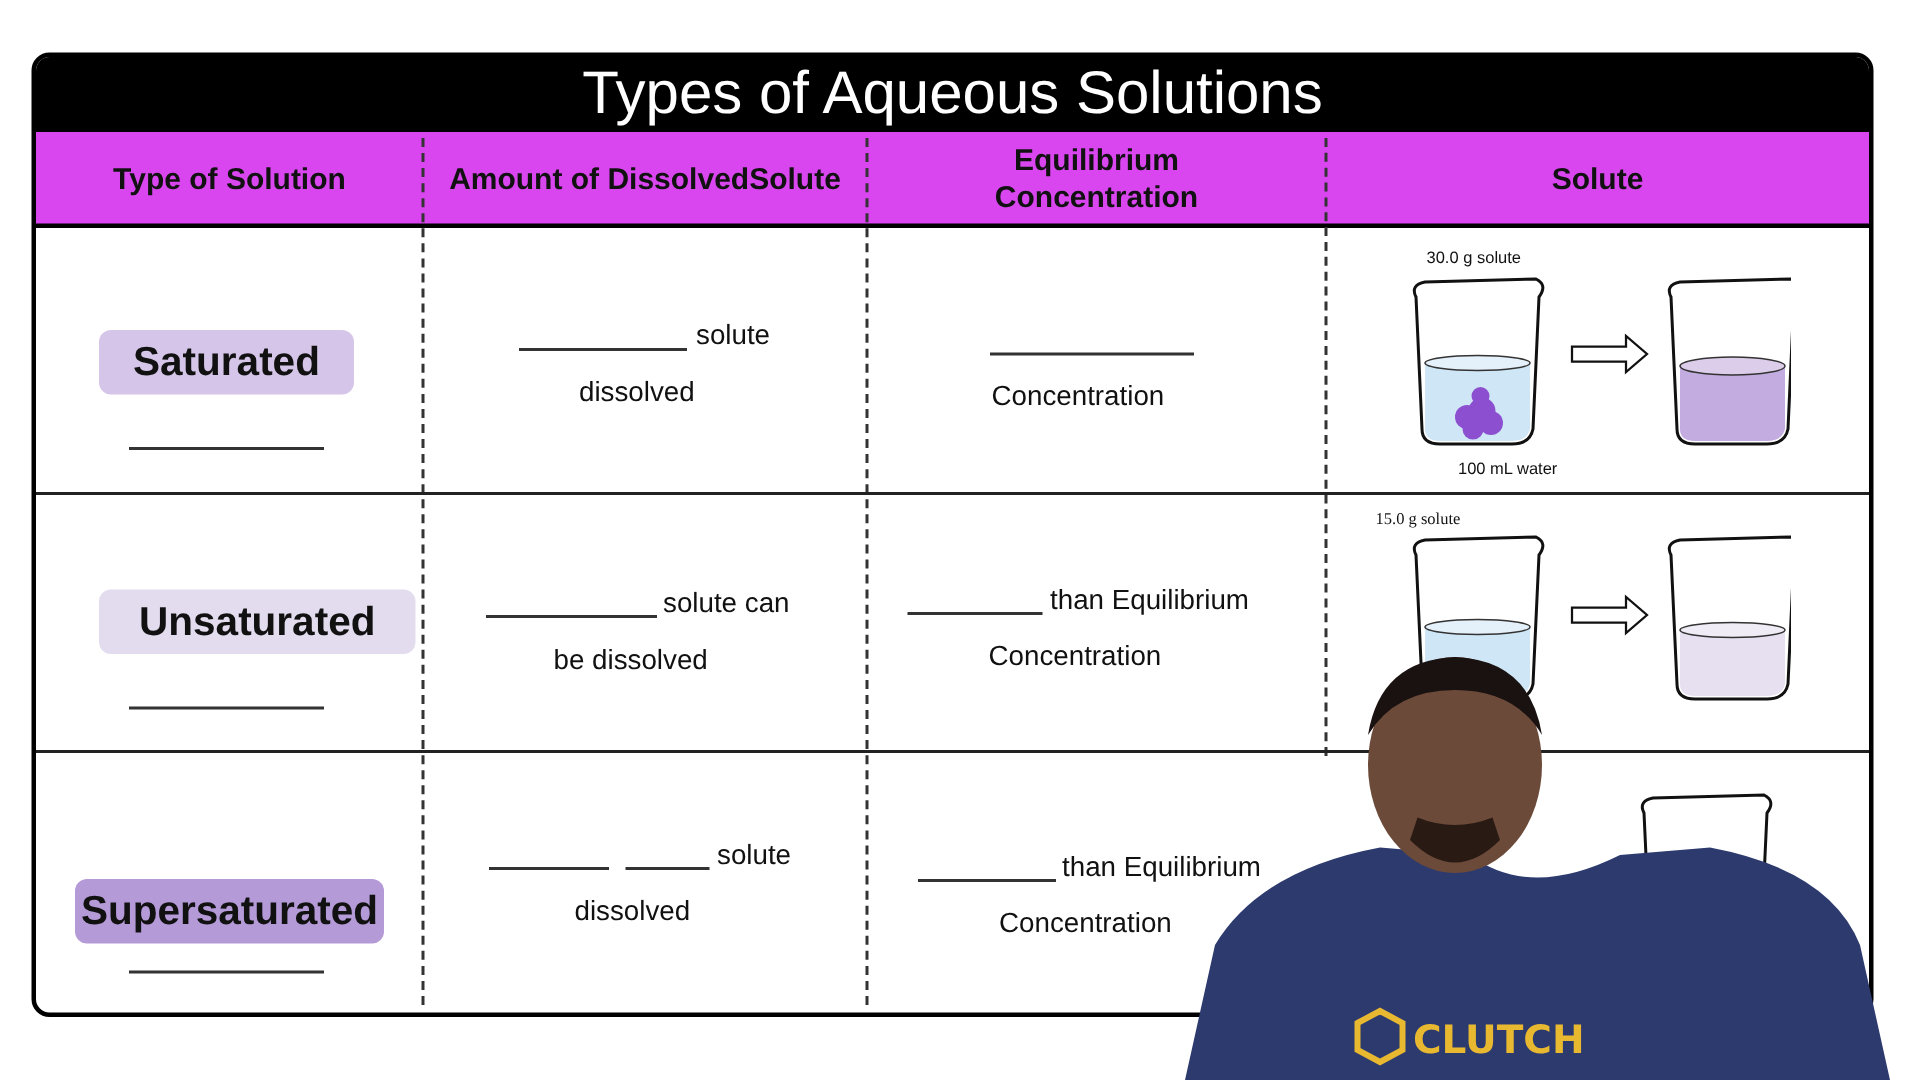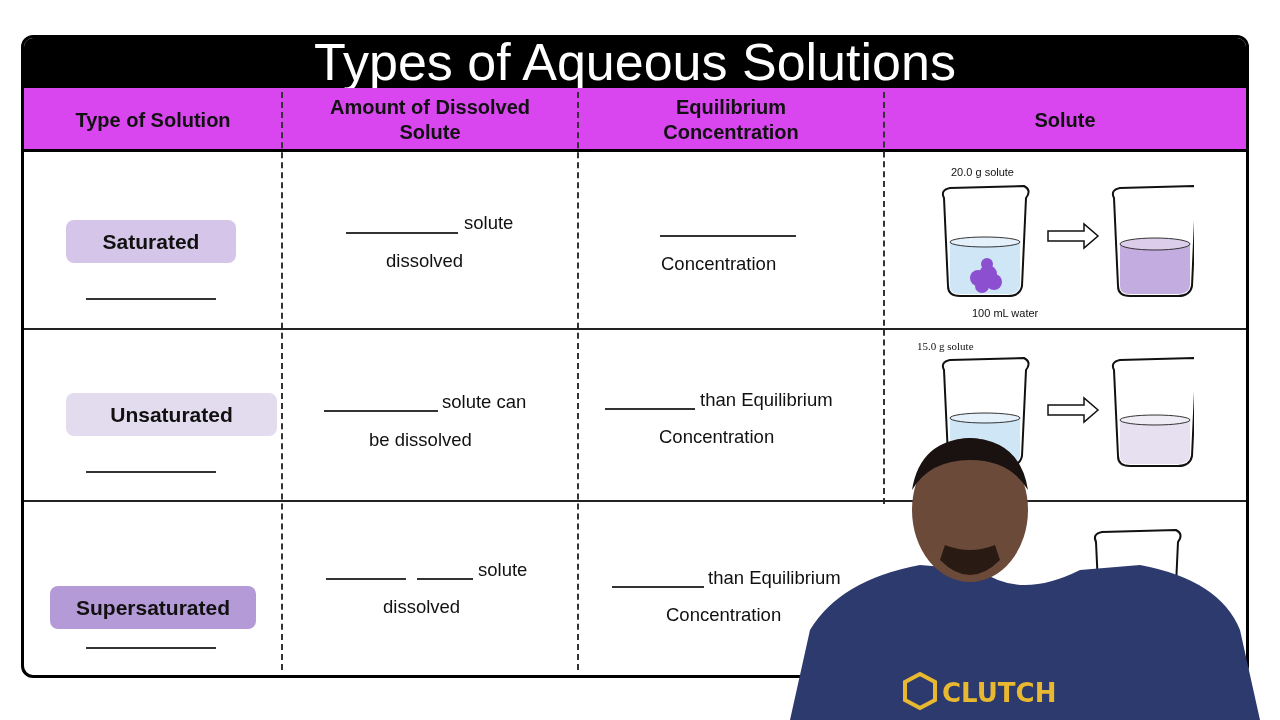--- a/index.html
+++ b/index.html
@@ -6,54 +6,54 @@
   html, body { width: 1280px; height: 720px; background: #ffffff; overflow: hidden; }
   body { position: relative; font-family: "Liberation Sans", sans-serif; color: #111; }
 
   .frame {
     position: absolute; left: 21px; top: 35px; width: 1228px; height: 643px;
     border: 3px solid #000; border-radius: 12px; background: #fff; overflow: hidden;
   }
   .title-bar {
     position: absolute; left: 0; top: 0; width: 100%; height: 50px;
     background: #000; color: #fff; text-align: center;
-    font-size: 52px; line-height: 48px;
+    font-size: 40px; line-height: 48px;
   }
   .header-row {
     position: absolute; left: 0; top: 50px; width: 100%; height: 64px;
     background: #d946ef; border-bottom: 3px solid #000;
   }
   .hcell {
     position: absolute; top: 0; height: 64px; display: flex; align-items: center; justify-content: center;
     text-align: center; font-weight: bold; font-size: 20px; line-height: 25px; color: #111;
   }
   .vdash {
     position: absolute; width: 0; border-left: 2px dashed #333;
   }
   .hrow-line { position: absolute; left: 0; width: 100%; height: 2px; background: #222; }
 
   .pill {
     position: absolute; display: flex; align-items: center; justify-content: center;
-    font-weight: bold; font-size: 21px; border-radius: 8px; color: #111;
+    font-weight: bold; font-size: 27px; border-radius: 8px; color: #111;
   }
   .blank { position: absolute; height: 2px; background: #333; }
   .txt { position: absolute; font-size: 18.5px; color: #111; white-space: nowrap; }
   .small { position: absolute; font-size: 11px; color: #111; white-space: nowrap; }
 
   .person { position: absolute; left: 780px; top: 430px; width: 500px; height: 290px; pointer-events: none; }
 </style>
 </head>
 <body>
 
 <div class="frame">
   <div class="title-bar">Types of Aqueous Solutions</div>
 
   <div class="header-row">
     <div class="hcell" style="left:0;width:258px;">Type of Solution</div>
-    <div class="hcell" style="left:258px;width:296px;flex-direction:column;">
+    <div class="hcell" style="left:258px;width:296px;flex-direction:row;">
       <span>Amount of Dissolved</span>
       <span>Solute</span>
     </div>
     <div class="hcell" style="left:554px;width:306px;flex-direction:column;">
       <span>Equilibrium</span>
       <span>Concentration</span>
     </div>
     <div class="hcell" style="left:860px;width:362px;">Solute</div>
   </div>
 
@@ -67,21 +67,21 @@
   <div class="pill" style="left:42px;top:182px;width:170px;height:43px;background:#d5c5e8;">Saturated</div>
   <div class="blank" style="left:62px;top:260px;width:130px;"></div>
 
   <div class="blank" style="left:322px;top:194px;width:112px;"></div>
   <div class="txt" style="left:440px;top:174px;">solute</div>
   <div class="txt" style="left:362px;top:212px;">dissolved</div>
 
   <div class="blank" style="left:636px;top:197px;width:136px;"></div>
   <div class="txt" style="left:637px;top:215px;">Concentration</div>
 
-  <div class="small" style="left:927px;top:128px;">20.0 g solute</div>
+  <div class="small" style="left:927px;top:128px;">30.0 g solute</div>
   <div class="small" style="left:924px;top:269px;margin-left:24px;">100 mL water</div>
   <svg style="position:absolute;left:910px;top:140px;" width="260" height="130" viewBox="0 0 260 130">
 
     <path d="M10 20 Q6 12 16 10 L90 8 Q98 12 92 20 L88 108 Q86 118 74 118 L26 118 Q14 118 14 108 Z" fill="#fff" stroke="#111" stroke-width="2"></path>
     <path d="M16 64 L86 64 L86 108 Q84 116 74 116 L26 116 Q16 116 16 108 Z" fill="#cfe6f7"></path>
     <ellipse cx="51" cy="64" rx="35" ry="5" fill="#e4f1fb" stroke="#333" stroke-width="1"></ellipse>
     <circle cx="44" cy="100" r="8" fill="#8c4fd0"></circle>
       <circle cx="54" cy="96" r="9" fill="#8c4fd0"></circle>
       <circle cx="60" cy="104" r="8" fill="#8c4fd0"></circle>
       <circle cx="48" cy="108" r="7" fill="#8c4fd0"></circle>

